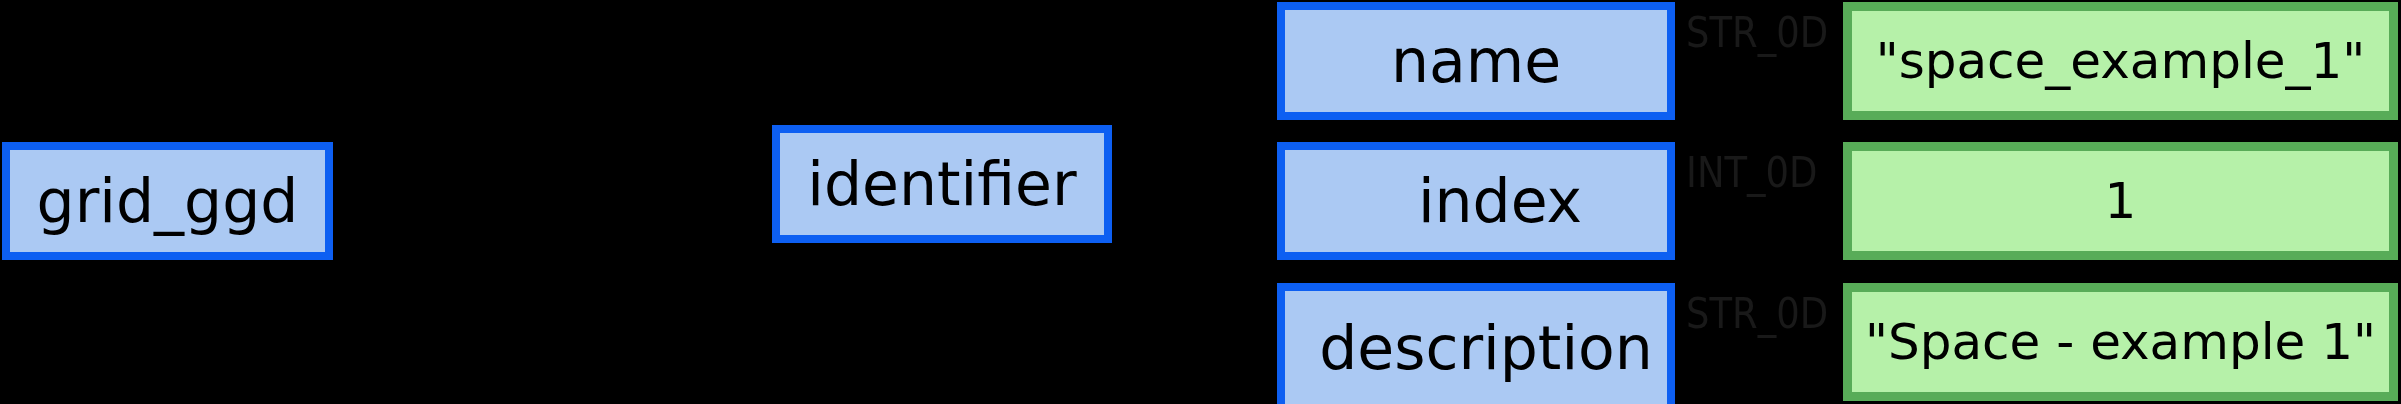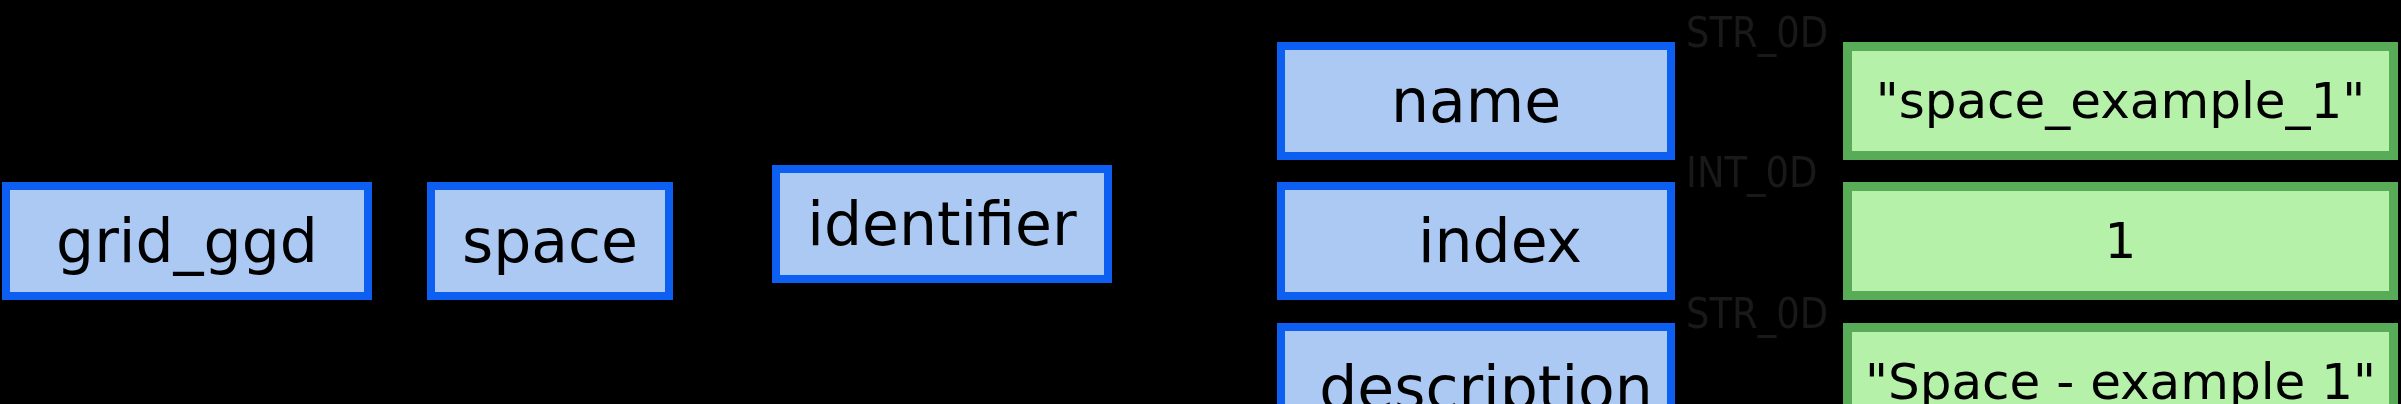--- a/index.html
+++ b/index.html
@@ -25,34 +25,33 @@
     overflow:hidden;
   }
   .node{
     position:absolute;
     box-sizing:border-box;
     display:flex;
     align-items:center;
     justify-content:center;
     color:var(--text);
     white-space:nowrap;
-    margin-top:40px;
   }
   .blue{
     background:var(--node-fill);
     border:8px solid var(--node-border);
     font-size:60px;
   }
   .green{
     background:var(--value-fill);
     border:9px solid var(--value-border);
     font-size:50px;
   }
   
-  .n-grid       {left:2px;    top:142px; width:370px; height:118px;}
+  .n-grid       {left:2px;    top:142px; width:331px; height:118px;}
   .n-space      {left:427px;  top:142px; width:246px; height:118px;}
   .n-identifier {left:772px;  top:125px; width:340px; height:118px;}
   
   .n-name       {left:1277px; top:2px;   width:398px; height:118px;}
   .n-index      {left:1277px; top:142px; width:398px; height:118px;padding-left:48px;}
   .n-desc       {left:1277px; top:283px; width:398px; height:130px;padding-left:20px;}
   
   .v-1{left:1843px; top:2px;   width:555px; height:118px;}
   .v-2{left:1843px; top:142px; width:555px; height:118px;}
   .v-3{left:1843px; top:283px; width:555px; height:118px;}
@@ -122,23 +121,20 @@
   <div class="arrow a-grid"></div>
   <div class="arrow a-space"></div>
   <div class="arrow a-ident"></div>
   <div class="arrow a-name"></div>
   <div class="arrow a-index"></div>
   <div class="arrow a-desc"></div>
 
   <div class="node blue n-grid">
     <span>grid_ggd</span>
   </div>
-  <div class="node blue n-space">
-    <span>space</span>
-  </div>
   <div class="node blue n-identifier">
     <span>identifier</span>
   </div>
 
   <div class="node blue n-name">
     <span>name</span>
   </div>
   <div class="node blue n-index">
     <span>index</span>
   </div>

